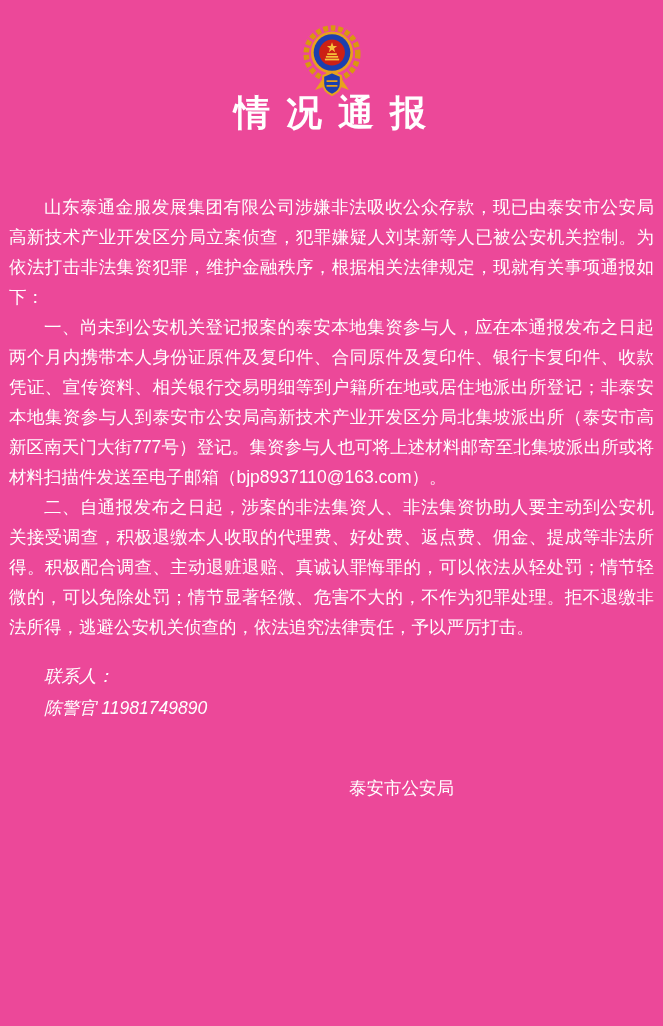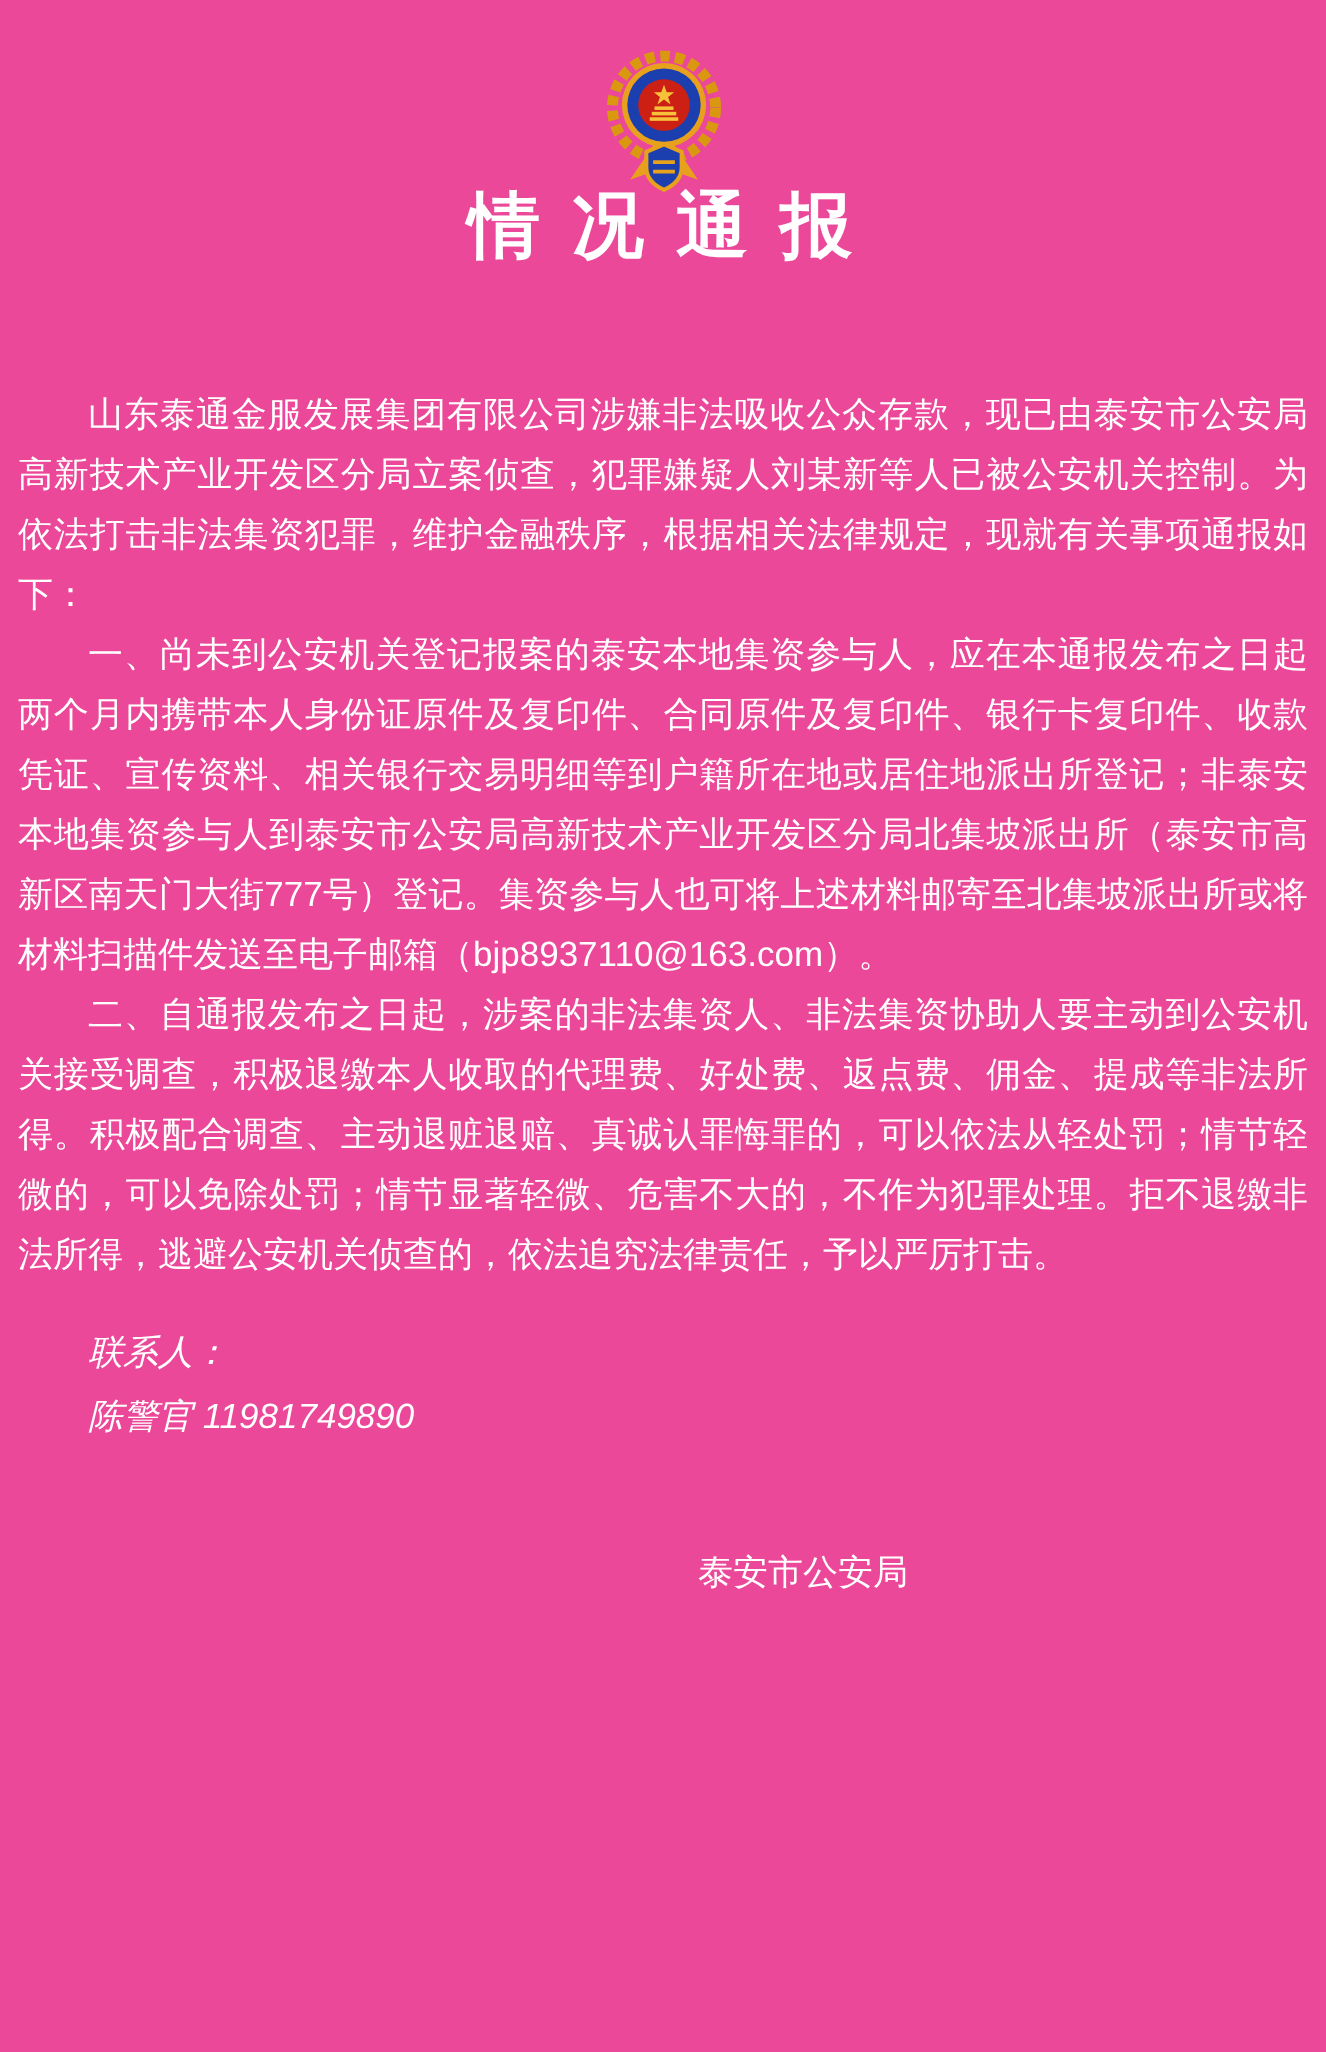--- a/index.html
+++ b/index.html
@@ -52,21 +52,20 @@
   .contact {
     margin-top: 18px;
     font-size: 17.5px;
     line-height: 32px;
   }
   .contact div { padding-left: 2em; font-style: italic; }
   .signature {
     margin-top: 50px;
     font-size: 17.5px;
     line-height: 28px;
-    font-family: Liberation Mono, monospace;
   }
   .sig-org1 { padding-left: 340px; }
   .sig-org2 { padding-left: 445px; }
   .sig-date { padding-left: 335px; }
 </style>
 </head>
 <body>
 
 <div class="page">
 

